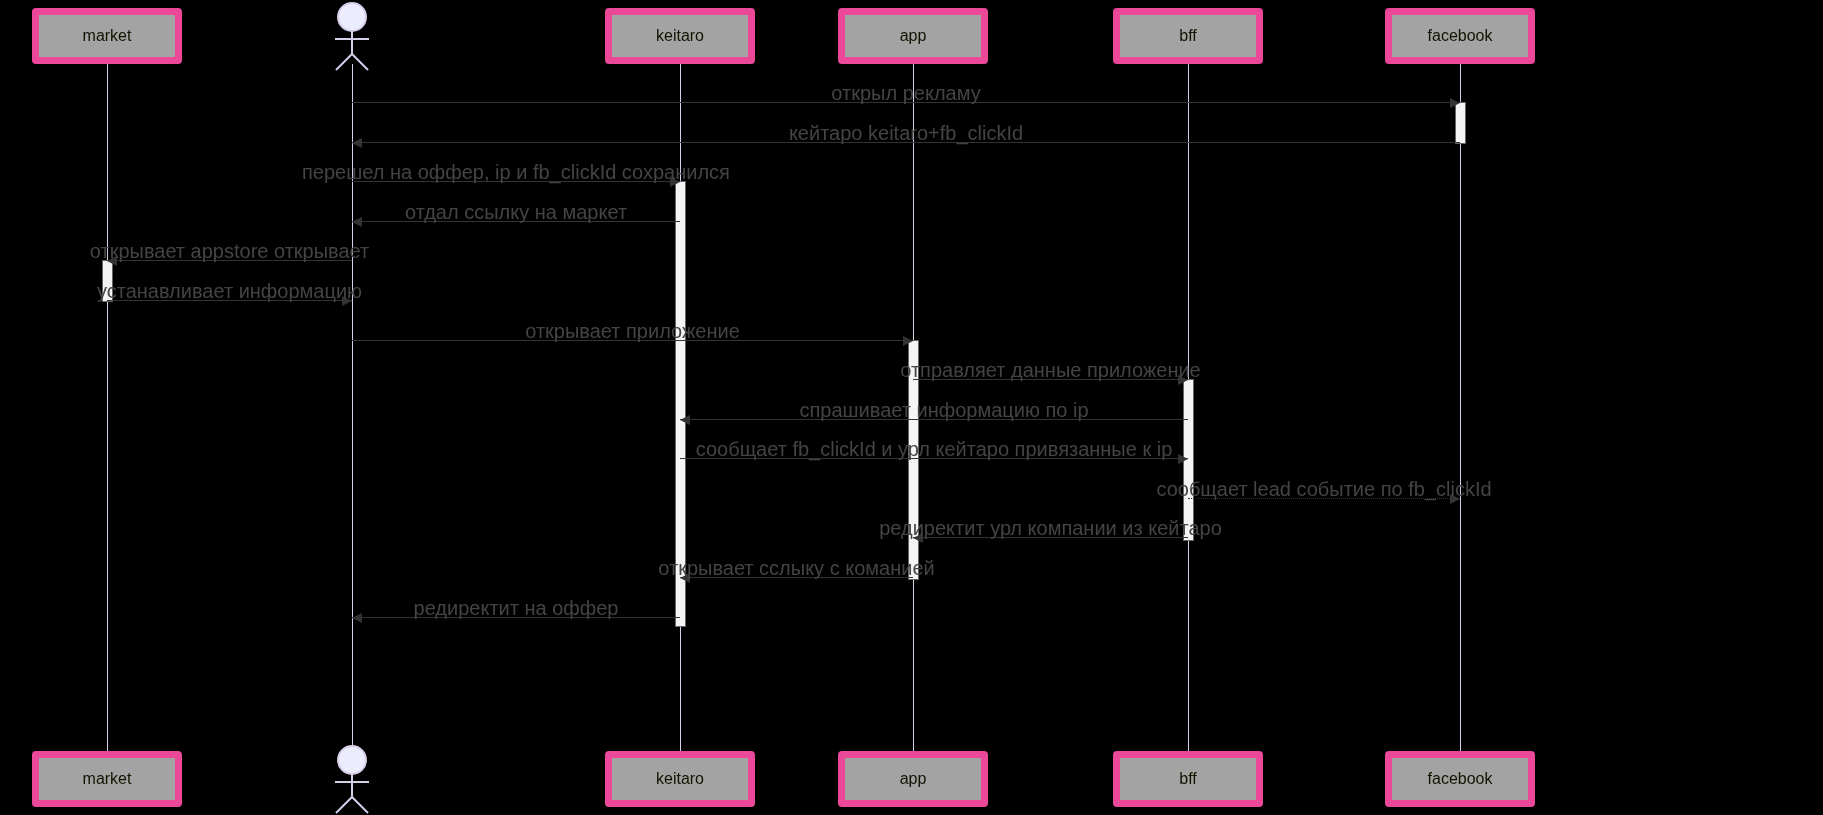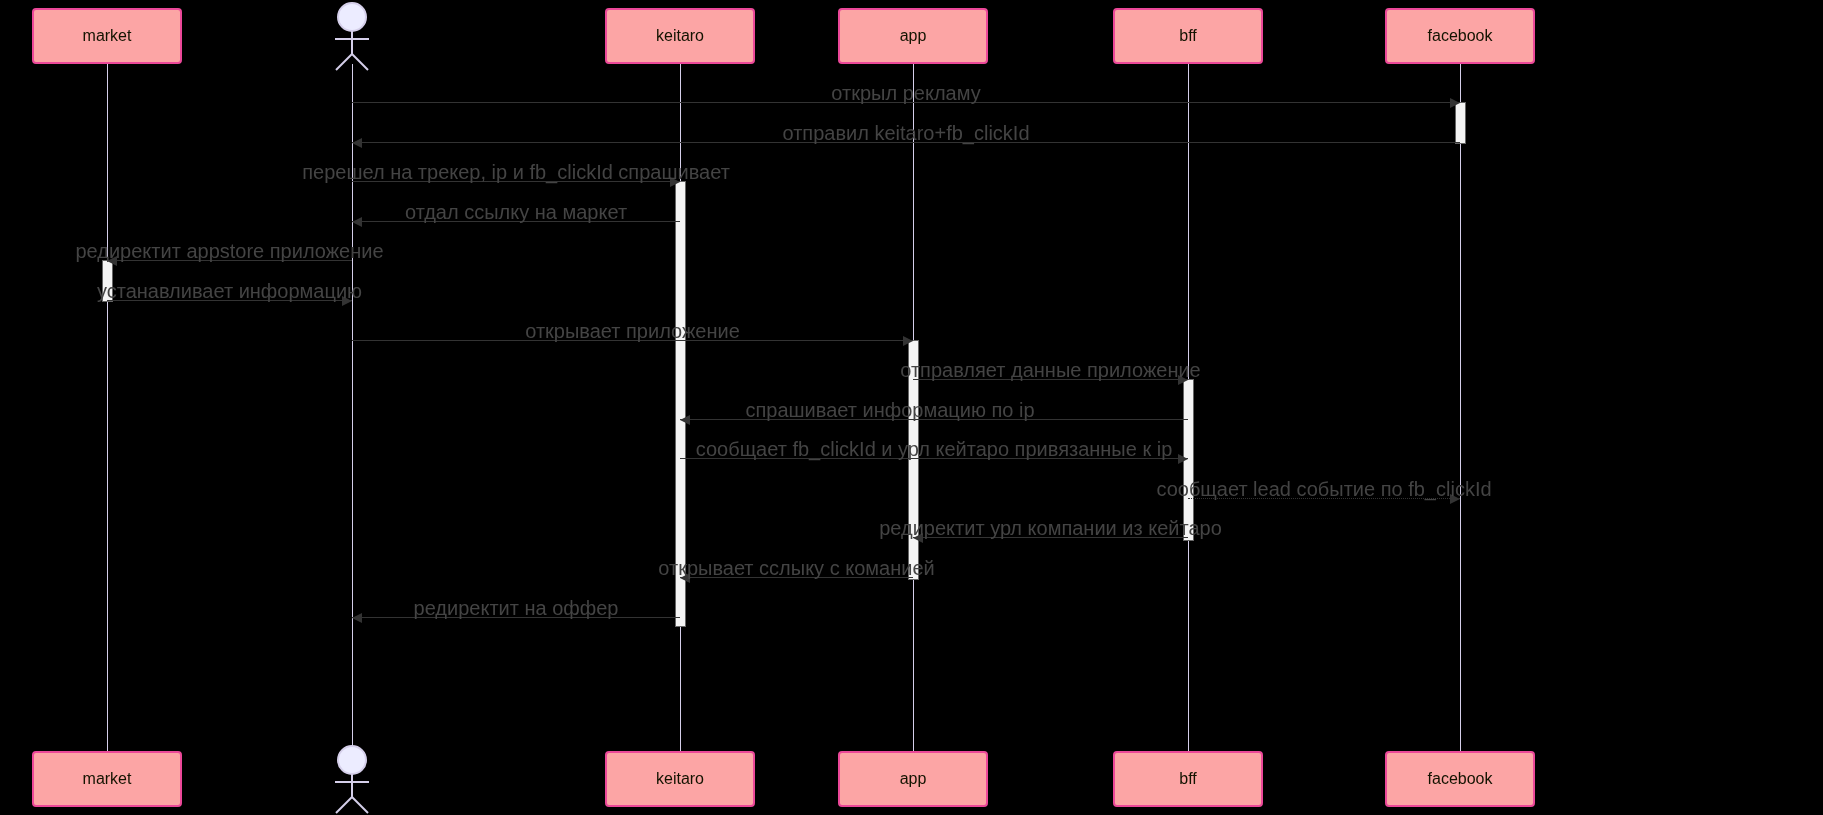--- a/index.html
+++ b/index.html
@@ -3,21 +3,21 @@
 <meta charset="utf-8">
 <title>Sequence Diagram</title>
 <style>
   html,body{margin:0;padding:0;background:#000;}
   body{width:1823px;height:815px;overflow:hidden;
        font-family:"Liberation Sans","DejaVu Sans",sans-serif;}
   #stage{position:relative;width:1823px;height:815px;background:#000;}
 
   .participant-box{
     position:absolute;box-sizing:border-box;
-    background:#fca5a5;border:2px solid #ec4899;border-radius:4px;
+    background:#a3a3a3;border:7px solid #ec4899;border-radius:4px;
     display:flex;align-items:center;justify-content:center;
   }
   .participant-label{
     color:#131300;font-size:16px;line-height:1;
     white-space:nowrap;user-select:none;
   }
 
   .lifeline{position:absolute;width:1px;background:#D5CFEA;}
 
   .activation{
@@ -62,42 +62,42 @@
       <div class="activation" style="left: 102px; top: 260px; height: 42px;"></div>
       <div class="activation" style="left: 908px; top: 340px; height: 240px;"></div>
       <div class="activation" style="left: 1183px; top: 379px; height: 162px;"></div>
     </div>
   <div id="messages-layer">
       <div class="msg" style="left: 352px; top: 102px; width: 1108px;"></div>
       <div class="arrowhead right" style="top: 97.5px; left: 1450px;"></div>
       <div class="msg-label" style="left: 906px; top: 83px;">открыл рекламу</div>
       <div class="msg" style="left: 352px; top: 142px; width: 1108px;"></div>
       <div class="arrowhead left" style="top: 137.5px; left: 352px;"></div>
-      <div class="msg-label" style="left: 906px; top: 123px;">отправил keitaro+fb_clickId</div>
+      <div class="msg-label" style="left: 906px; top: 123px;">кейтаро keitaro+fb_clickId</div>
       <div class="msg" style="left: 352px; top: 181px; width: 328px;"></div>
       <div class="arrowhead right" style="top: 176.5px; left: 670px;"></div>
-      <div class="msg-label" style="left: 516px; top: 162px;">перешел на трекер, ip и fb_clickId спрашивает</div>
+      <div class="msg-label" style="left: 516px; top: 162px;">перешел на оффер, ip и fb_clickId сохранился</div>
       <div class="msg" style="left: 352px; top: 221px; width: 328px;"></div>
       <div class="arrowhead left" style="top: 216.5px; left: 352px;"></div>
       <div class="msg-label" style="left: 516px; top: 202px;">отдал ссылку на маркет</div>
       <div class="msg" style="left: 107px; top: 260px; width: 245px;"></div>
       <div class="arrowhead left" style="top: 255.5px; left: 107px;"></div>
-      <div class="msg-label" style="left: 229.5px; top: 241px;">редиректит appstore приложение</div>
+      <div class="msg-label" style="left: 229.5px; top: 241px;">открывает appstore открывает</div>
       <div class="msg" style="left: 107px; top: 300px; width: 245px;"></div>
       <div class="arrowhead right" style="top: 295.5px; left: 342px;"></div>
       <div class="msg-label" style="left: 229.5px; top: 281px;">устанавливает информацию</div>
       <div class="msg" style="left: 352px; top: 340px; width: 561px;"></div>
       <div class="arrowhead right" style="top: 335.5px; left: 903px;"></div>
       <div class="msg-label" style="left: 632.5px; top: 321px;">открывает приложение</div>
       <div class="msg" style="left: 913px; top: 379px; width: 275px;"></div>
       <div class="arrowhead right" style="top: 374.5px; left: 1178px;"></div>
       <div class="msg-label" style="left: 1050.5px; top: 360px;">отправляет данные приложение</div>
       <div class="msg" style="left: 680px; top: 419px; width: 508px;"></div>
       <div class="arrowhead left" style="top: 414.5px; left: 680px;"></div>
-      <div class="msg-label" style="left: 890px; top: 400px;">спрашивает информацию по ip</div>
+      <div class="msg-label" style="left: 944px; top: 400px;">спрашивает информацию по ip</div>
       <div class="msg" style="left: 680px; top: 458px; width: 508px;"></div>
       <div class="arrowhead right" style="top: 453.5px; left: 1178px;"></div>
       <div class="msg-label" style="left: 934px; top: 439px;">сообщает fb_clickId и урл кейтаро привязанные к ip</div>
       <div class="msg dotted" style="left: 1188px; top: 498px; width: 272px;"></div>
       <div class="arrowhead right" style="top: 493.5px; left: 1450px;"></div>
       <div class="msg-label" style="left: 1324px; top: 479px;">сообщает lead событие по fb_clickId</div>
       <div class="msg" style="left: 913px; top: 537px; width: 275px;"></div>
       <div class="arrowhead left" style="top: 532.5px; left: 913px;"></div>
       <div class="msg-label" style="left: 1050.5px; top: 518px;">редиректит урл компании из кейтаро</div>
       <div class="msg" style="left: 680px; top: 577px; width: 233px;"></div>

